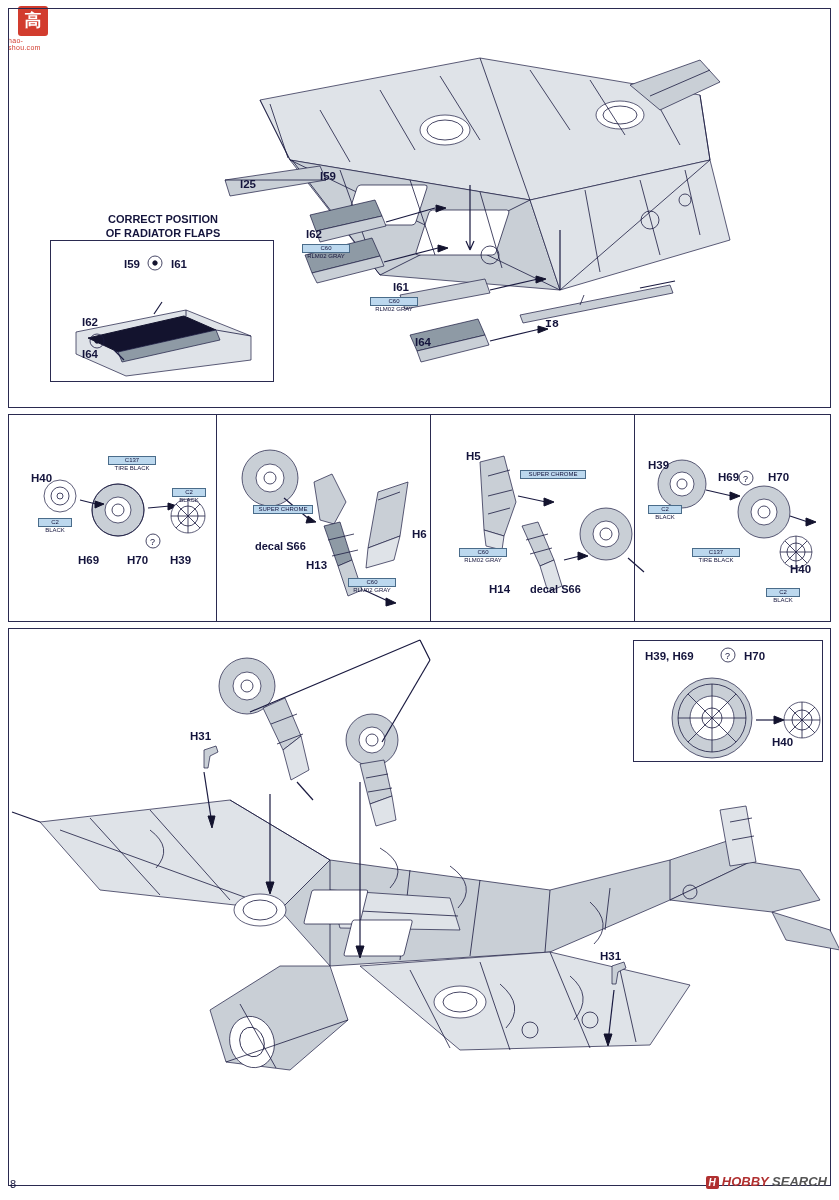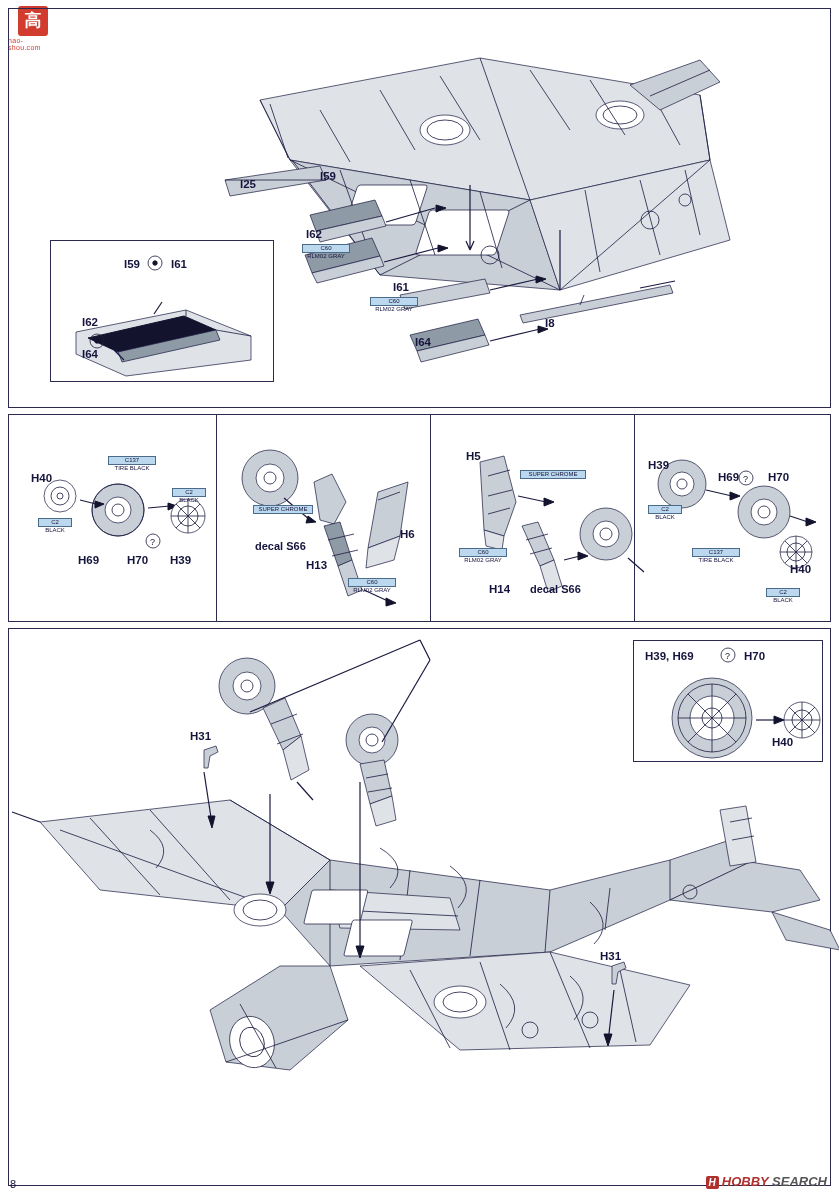--- a/index.html
+++ b/index.html
@@ -129,38 +129,40 @@
     <g transform="translate(66,290)">
       <path class="gry2" d="M10,42 L120,20 L185,46 L185,70 L60,86 L10,64 Z"></path>
       <path class="blk" d="M22,48 L118,26 L150,40 L52,62 Z"></path>
       <path class="dk" d="M52,62 L150,40 L154,50 L56,72 Z"></path>
       <path class="st" d="M120,20 L120,26 M185,46 L150,40"></path>
       <path class="st2" d="M96,12 L88,24 M58,70 L48,60"></path>
     </g>
   </svg>
 
   <div class="frame" id="panel-inset"></div>
+  <div class="ttl" style="left:60px;top:212px;width:206px;">CORRECT POSITION
+OF RADIATOR FLAPS</div>
 
   <div class="lbl" style="left:124px;top:258px;">I59</div>
   <div class="lbl" style="left:171px;top:258px;">I61</div>
   <div class="lbl" style="left:82px;top:316px;">I62</div>
   <div class="lbl" style="left:82px;top:348px;">I64</div>
   <svg width="839" height="1200" style="pointer-events:none">
     <circle cx="155" cy="263" r="7" class="st"></circle>
       <circle cx="155" cy="263" r="2.2" class="blk"></circle>
     <circle cx="97" cy="341" r="7" class="st"></circle>
       <circle cx="97" cy="341" r="2.2" class="blk"></circle>
   </svg>
 
   <div class="lbl" style="left:240px;top:178px;">I25</div>
   <div class="lbl" style="left:320px;top:170px;">I59</div>
   <div class="lbl" style="left:306px;top:228px;">I62</div>
   <div class="lbl" style="left:393px;top:281px;">I61</div>
   <div class="lbl" style="left:415px;top:336px;">I64</div>
-  <div class="lbl" style="left:545px;top:317px;">I8</div>
+  <div class="lbl" style="left:545px;top:317px;font-family:Liberation Mono, monospace;">I8</div>
 
   <div class="paint" style="left:302px;top:244px;width:48px;">
     <span class="code">C60</span>
     <span class="nm">RLM02 GRAY</span>
   </div>
   <div class="paint" style="left:370px;top:297px;width:48px;">
     <span class="code">C60</span>
     <span class="nm">RLM02 GRAY</span>
   </div>
 
@@ -255,21 +257,21 @@
   </div>
   <div class="paint" style="left:172px;top:488px;width:34px;">
     <span class="code">C2</span>
     <span class="nm">BLACK</span>
   </div>
   <div class="paint" style="left:38px;top:518px;width:34px;">
     <span class="code">C2</span>
     <span class="nm">BLACK</span>
   </div>
 
-  <div class="lbl" style="left:400px;top:528px;">H6</div>
+  <div class="lbl" style="left:412px;top:528px;">H6</div>
   <div class="lbl" style="left:306px;top:559px;">H13</div>
   <div class="decal" style="left:255px;top:540px;">decal S66</div>
   <div class="paint" style="left:253px;top:505px;width:60px;">
     <span class="code">SUPER CHROME</span>
     <span class="nm"></span>
   </div>
   <div class="paint" style="left:348px;top:578px;width:48px;">
     <span class="code">C60</span>
     <span class="nm">RLM02 GRAY</span>
   </div>

